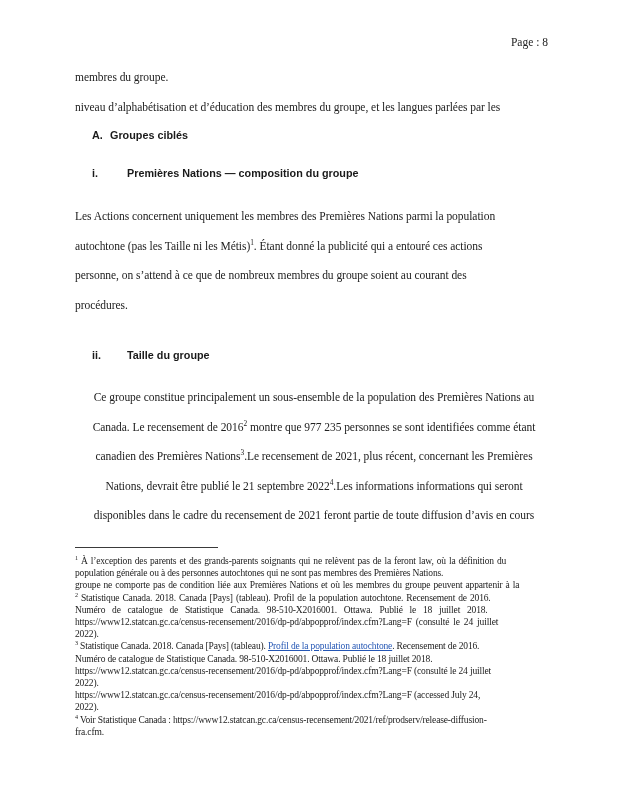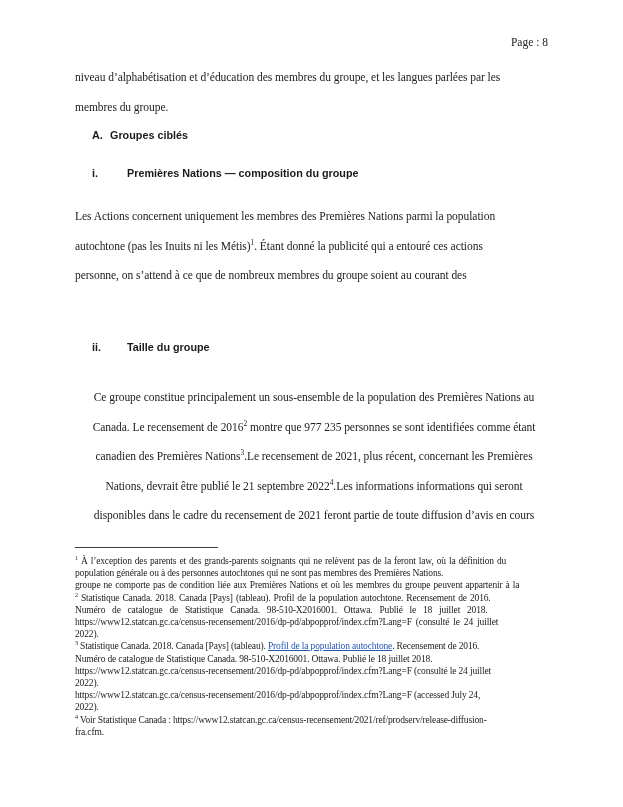--- a/index.html
+++ b/index.html
@@ -40,21 +40,21 @@
     line-height: 14px;
     color: #1a1a1a;
     white-space: nowrap;
   }
   .h-a .h-marker { width: 18px; flex: 0 0 18px; }
   .h-sub .h-marker { width: 35px; flex: 0 0 35px; }
   .intro { top: 63px; }
   .h-a-pos { top: 128px; }
   .h-i-pos { top: 166px; }
   .p1 { top: 202px; }
-  .h-ii-pos { top: 340px; }
+  .h-ii-pos { top: 348px; }
   .p2 { top: 383px; text-align: center; }
   .footnotes { top: 547px; }
   .fn-rule {
     width: 143px;
     height: 0;
     border-top: 1px solid #3a3a3a;
     margin: 0 0 7px 0;
   }
   .fn-line {
     line-height: 12.2px;
@@ -78,38 +78,39 @@
   }
 </style>
 </head>
 <body>
 
 <div class="page">
 
   <div class="pagenum">Page : 8</div>
 
   <div class="block intro">
+      <div class="line"><span>membres du groupe.</span></div>
       <div class="line"><span>niveau d’alphabétisation et d’éducation des membres du groupe, et les langues parlées par les</span></div>
-      <div class="line"><span>membres du groupe.</span></div>
     </div>
 
   <div class="block h-a-pos heading h-a">
     <span class="h-marker">A.</span>
     <span class="h-label">Groupes ciblés</span>
   </div>
 
   <div class="block h-i-pos heading h-sub">
     <span class="h-marker">i.</span>
     <span class="h-label">Premières Nations — composition du groupe</span>
   </div>
 
   <div class="block p1">
       <div class="line"><span>Les Actions concernent uniquement les membres des Premières Nations parmi la population</span></div>
-      <div class="line"><span>autochtone (pas les Inuits ni les Métis)</span><sup>1</sup><span>. Étant donné la publicité qui a entouré ces actions</span></div>
+      <div class="line"><span>autochtone (pas les Taille ni les Métis)</span><sup>1</sup><span>. Étant donné la publicité qui a entouré ces actions</span></div>
       <div class="line"><span>personne, on s’attend à ce que de nombreux membres du groupe soient au courant des</span></div>
+      <div class="line"><span>procédures.</span></div>
     </div>
 
   <div class="block h-ii-pos heading h-sub">
     <span class="h-marker">ii.</span>
     <span class="h-label">Taille du groupe</span>
   </div>
 
   <div class="block p2">
       <div class="line"><span>Ce groupe constitue principalement un sous-ensemble de la population des Premières Nations au</span></div>
       <div class="line"><span>Canada. Le recensement de 2016</span><sup>2</sup><span> montre que 977 235 personnes se sont identifiées comme étant</span></div>

